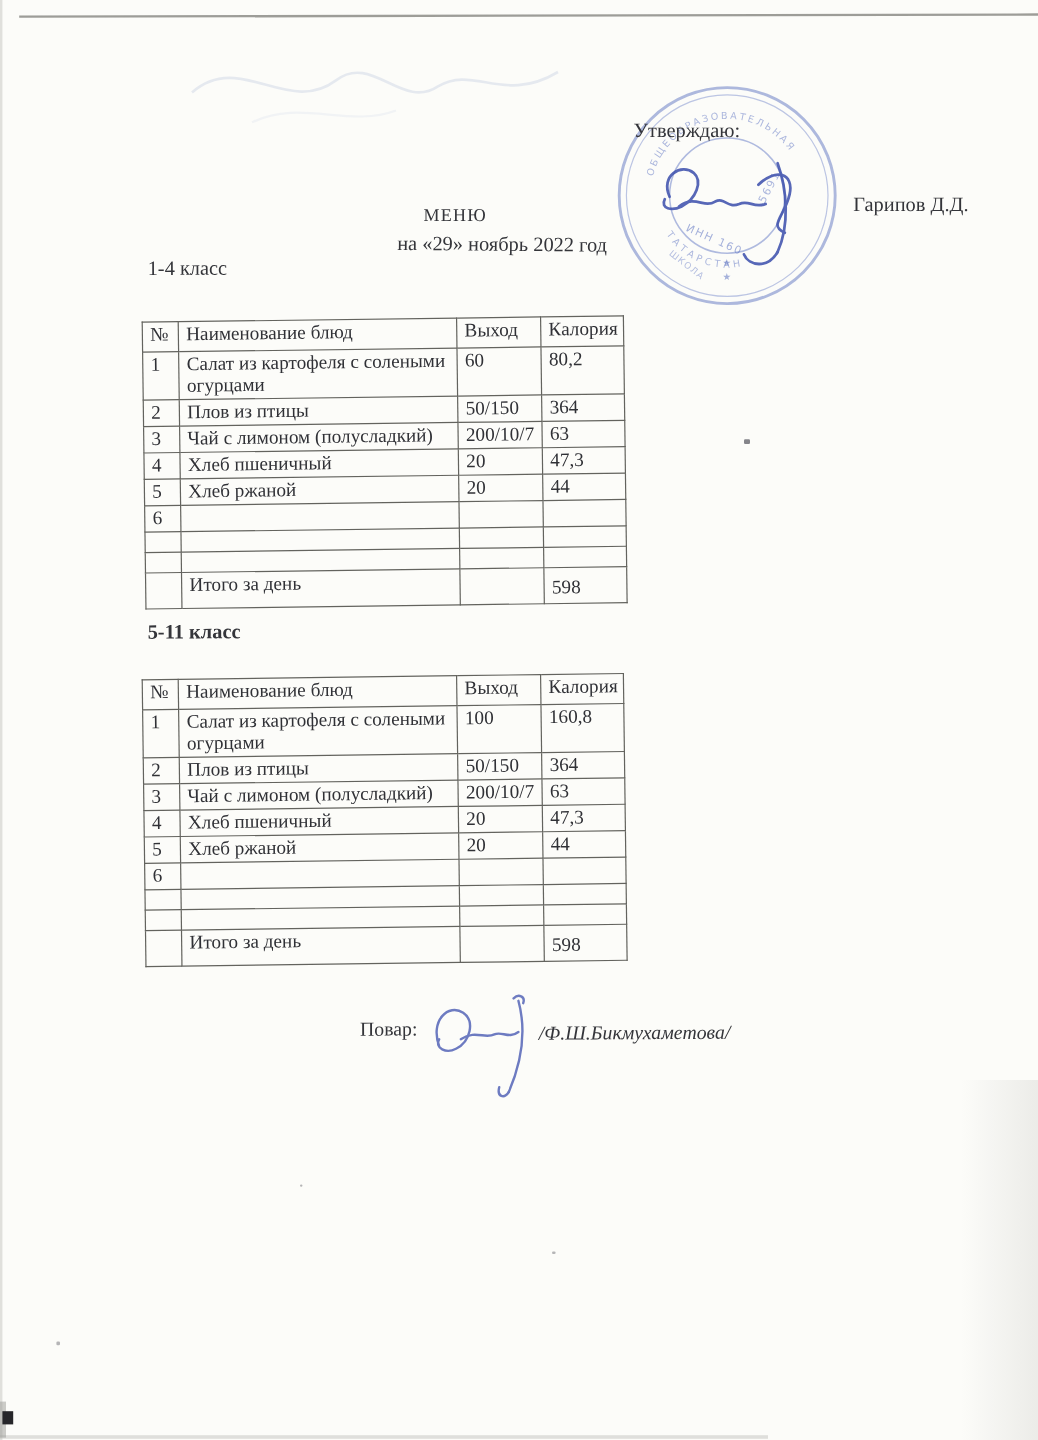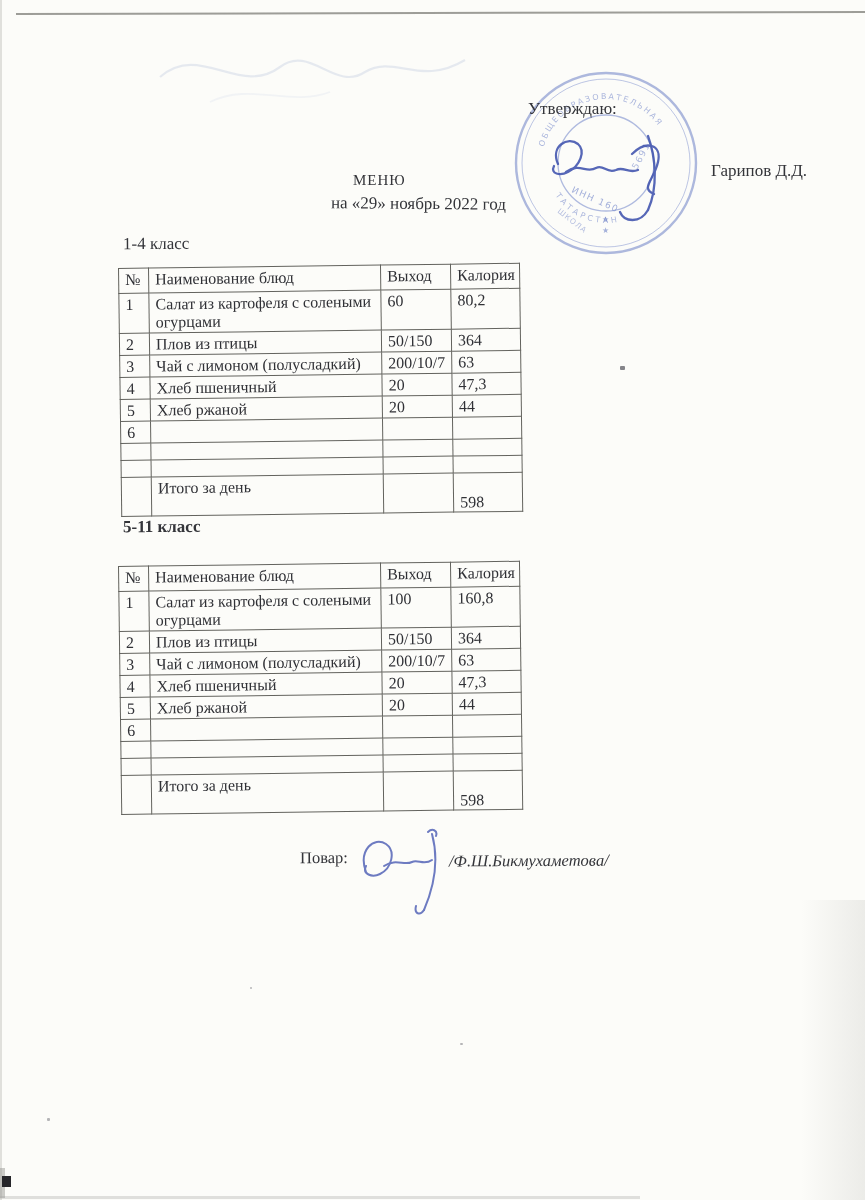--- a/index.html
+++ b/index.html
@@ -22,21 +22,21 @@
   .scan-right-shade{right:0;top:900px;width:64px;height:300px;background:linear-gradient(to left, rgba(198,198,193,.30), rgba(198,198,193,0));}
   .speck{background:#85858a;border-radius:1px;}
 
   
   .approve{left:528px;top:99px;font-size:17px;text-align:center;}
   .director{left:528px;top:121px;font-size:17px;letter-spacing:.4px;white-space:nowrap;}
   .director-name{left:699px;top:161px;font-size:17px;margin-left:12px;}
   .doc-title{left:353px;top:172px;font-size:15px;letter-spacing:1px;}
   .doc-date{left:331px;top:194px;font-size:17px;transform:rotate(0.5deg);}
   .section-label{font-size:17px;}
-  .label-1{left:123px;top:234px;transform:rotate(-0.3deg);}
+  .label-1{left:123px;top:214px;transform:rotate(-0.3deg);}
   .label-2{left:123px;top:517px;transform:rotate(-0.3deg);font-weight:bold;}
 
   
   .menu-table{
     position:absolute;left:118px;
     border-collapse:collapse;
     transform:rotate(-0.75deg);
     transform-origin:left top;
     font-size:16px;line-height:1.12;
     color:#303136;
@@ -52,21 +52,21 @@
   .col-name{width:232px;}
   .col-out{width:70px;}
   .col-cal{width:64px;}
   .menu-table thead tr{height:25px;}
   .menu-table tbody tr:nth-child(1){height:40px;}
   .menu-table tbody tr{height:21px;}
   .menu-table tbody tr:nth-child(6){height:19px;}
   .menu-table tbody tr:nth-child(7),
   .menu-table tbody tr:nth-child(8){height:17px;}
   .menu-table tfoot tr{height:30px;}
-  .menu-table tfoot td.total-val{padding-top:20px;}
+  .menu-table tfoot td.total-val{padding-top:8px;}
 
   
   .cook-label{left:300px;top:848px;font-size:16.5px;transform:rotate(-0.3deg);}
   .cook-name{left:449px;top:851px;font-size:16.5px;transform:rotate(-0.3deg);font-style:italic;}
 
   
   .stamp-svg{left:513px;top:70px;filter:blur(0.3px);}
   .sig-director{left:520px;top:128px;}
   .sig-cook{left:348px;top:824px;}
   .bleed-svg{left:150px;top:22px;opacity:.32;}

